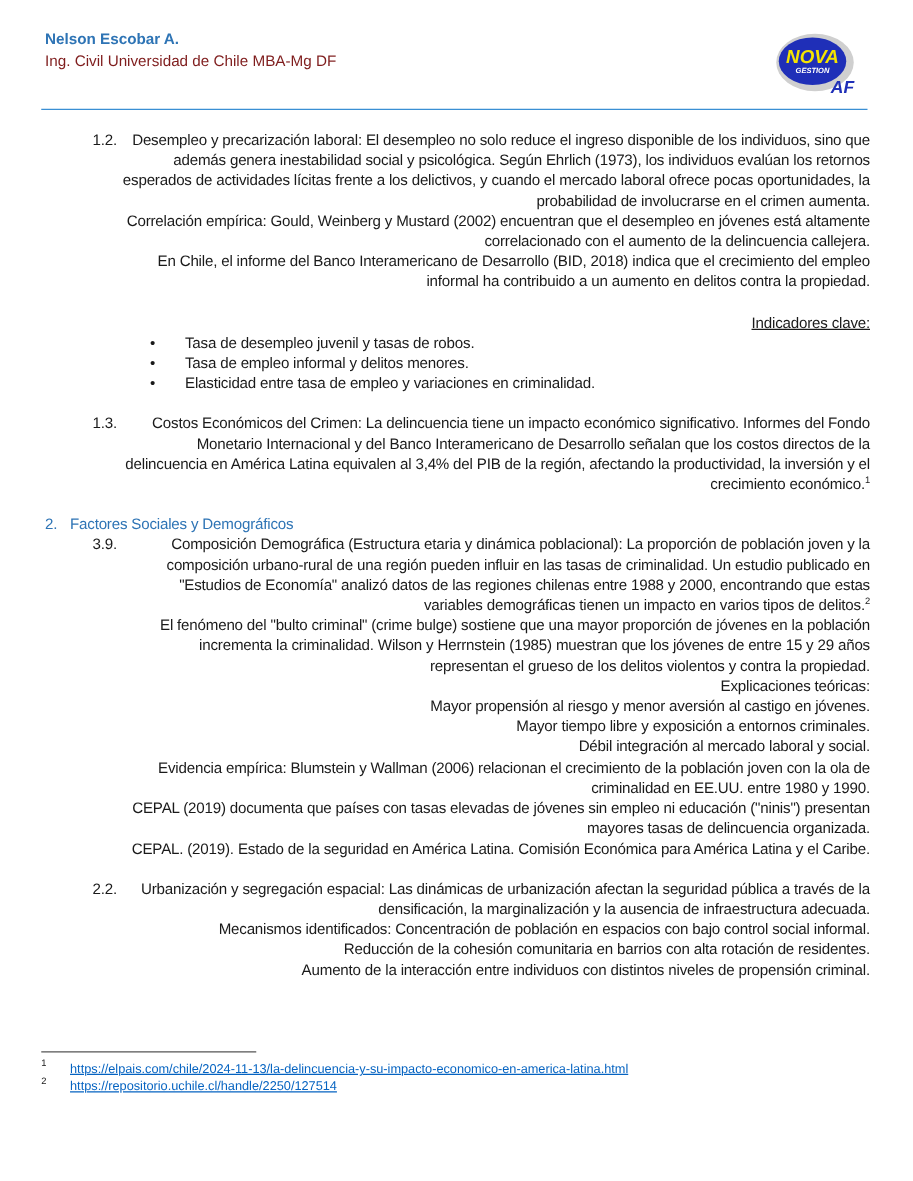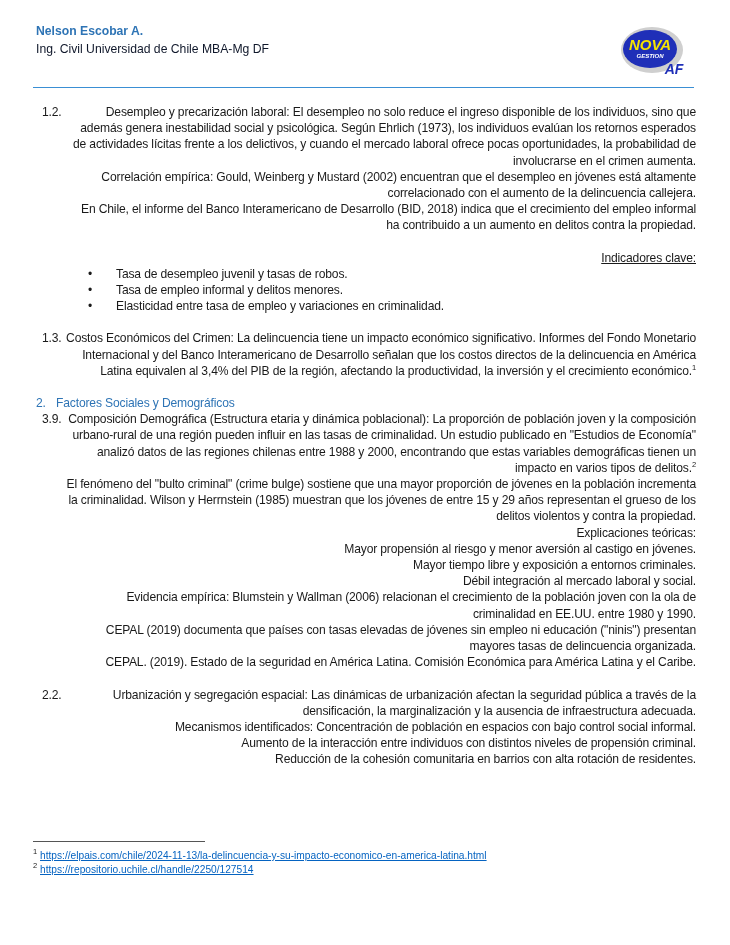--- a/index.html
+++ b/index.html
@@ -3,41 +3,41 @@
 <meta charset="utf-8">
 <style>
   html, body { margin: 0; padding: 0; background: #ffffff; }
   body {
     width: 730px; height: 945px; position: relative; overflow: hidden;
     font-family: "Liberation Sans", sans-serif;
     color: #1a1a1a;
   }
   .header { position: absolute; left: 36px; top: 22px; font-size: 12.2px; line-height: 18px; }
   .header .name { color: #2e74b5; font-weight: bold; }
-  .header .title { color: #0f172a; }
+  .header .title { color: #7f1d1d; }
   .header .web { color: #2e74b5; }
   .logo { position: absolute; left: 618px; top: 24px; width: 72px; height: 56px; }
   .rule { position: absolute; left: 33px; top: 87px; width: 661px; height: 1px; background: #3a8fd4; }
 
   .content { position: absolute; left: 36px; top: 104px; width: 660px; font-size: 12.1px; line-height: 16.2px; letter-spacing: -0.15px; }
-  .item { position: relative; padding-left: 30px; }
+  .item { position: relative; padding-left: 30px; margin-left: 32px; }
   .num { position: absolute; left: 6px; top: 0; }
   .num-h { position: absolute; left: 0; top: 0; }
   p { margin: 0; text-align: right; }
   .gap { height: 16px; }
   .ul { text-decoration: underline; }
   ul.bullets { list-style: none; margin: 0; padding: 0 0 0 50px; }
   ul.bullets li { position: relative; padding-left: 0; }
   ul.bullets li .dot { position: absolute; left: -28px; top: 0; }
   .sec2 { color: #2e74b5; position: relative; padding-left: 20px; }
   sup { font-size: 7.5px; line-height: 0; vertical-align: 5px; }
 
   .fn-rule { position: absolute; left: 33px; top: 841px; width: 172px; height: 1px; background: #555; }
   .footnotes { position: absolute; left: 33px; top: 849px; font-size: 10.2px; line-height: 14px; }
-  .footnotes a { color: #0563c1; text-decoration: underline; }
+  .footnotes a { color: #0563c1; text-decoration: underline; margin-left: 16px; }
 </style>
 </head>
 <body>
 
 <div class="header">
   <div class="name">Nelson Escobar A.</div>
   <div class="title">Ing. Civil Universidad de Chile MBA-Mg DF</div>
 </div>
 
 <svg class="logo" viewBox="0 0 72 56">
@@ -92,22 +92,22 @@
     <p>CEPAL (2019) documenta que países con tasas elevadas de jóvenes sin empleo ni educación ("ninis") presentan mayores tasas de delincuencia organizada.</p>
     <p>CEPAL. (2019). Estado de la seguridad en América Latina. Comisión Económica para América Latina y el Caribe.</p>
   </div>
 
   <div class="gap"></div>
 
   <div class="item">
     <span class="num">2.2.</span>
     <p>Urbanización y segregación espacial: Las dinámicas de urbanización afectan la seguridad pública a través de la densificación, la marginalización y la ausencia de infraestructura adecuada.</p>
     <p>Mecanismos identificados: Concentración de población en espacios con bajo control social informal.</p>
+    <p>Reducción de la cohesión comunitaria en barrios con alta rotación de residentes.</p>
     <p>Aumento de la interacción entre individuos con distintos niveles de propensión criminal.</p>
-    <p>Reducción de la cohesión comunitaria en barrios con alta rotación de residentes.</p>
   </div>
 </div>
 
 <div class="fn-rule"></div>
 <div class="footnotes">
   <div><sup>1</sup> <a>https://elpais.com/chile/2024-11-13/la-delincuencia-y-su-impacto-economico-en-america-latina.html</a></div>
   <div><sup>2</sup> <a>https://repositorio.uchile.cl/handle/2250/127514</a></div>
 </div>
 
 </body></html>

